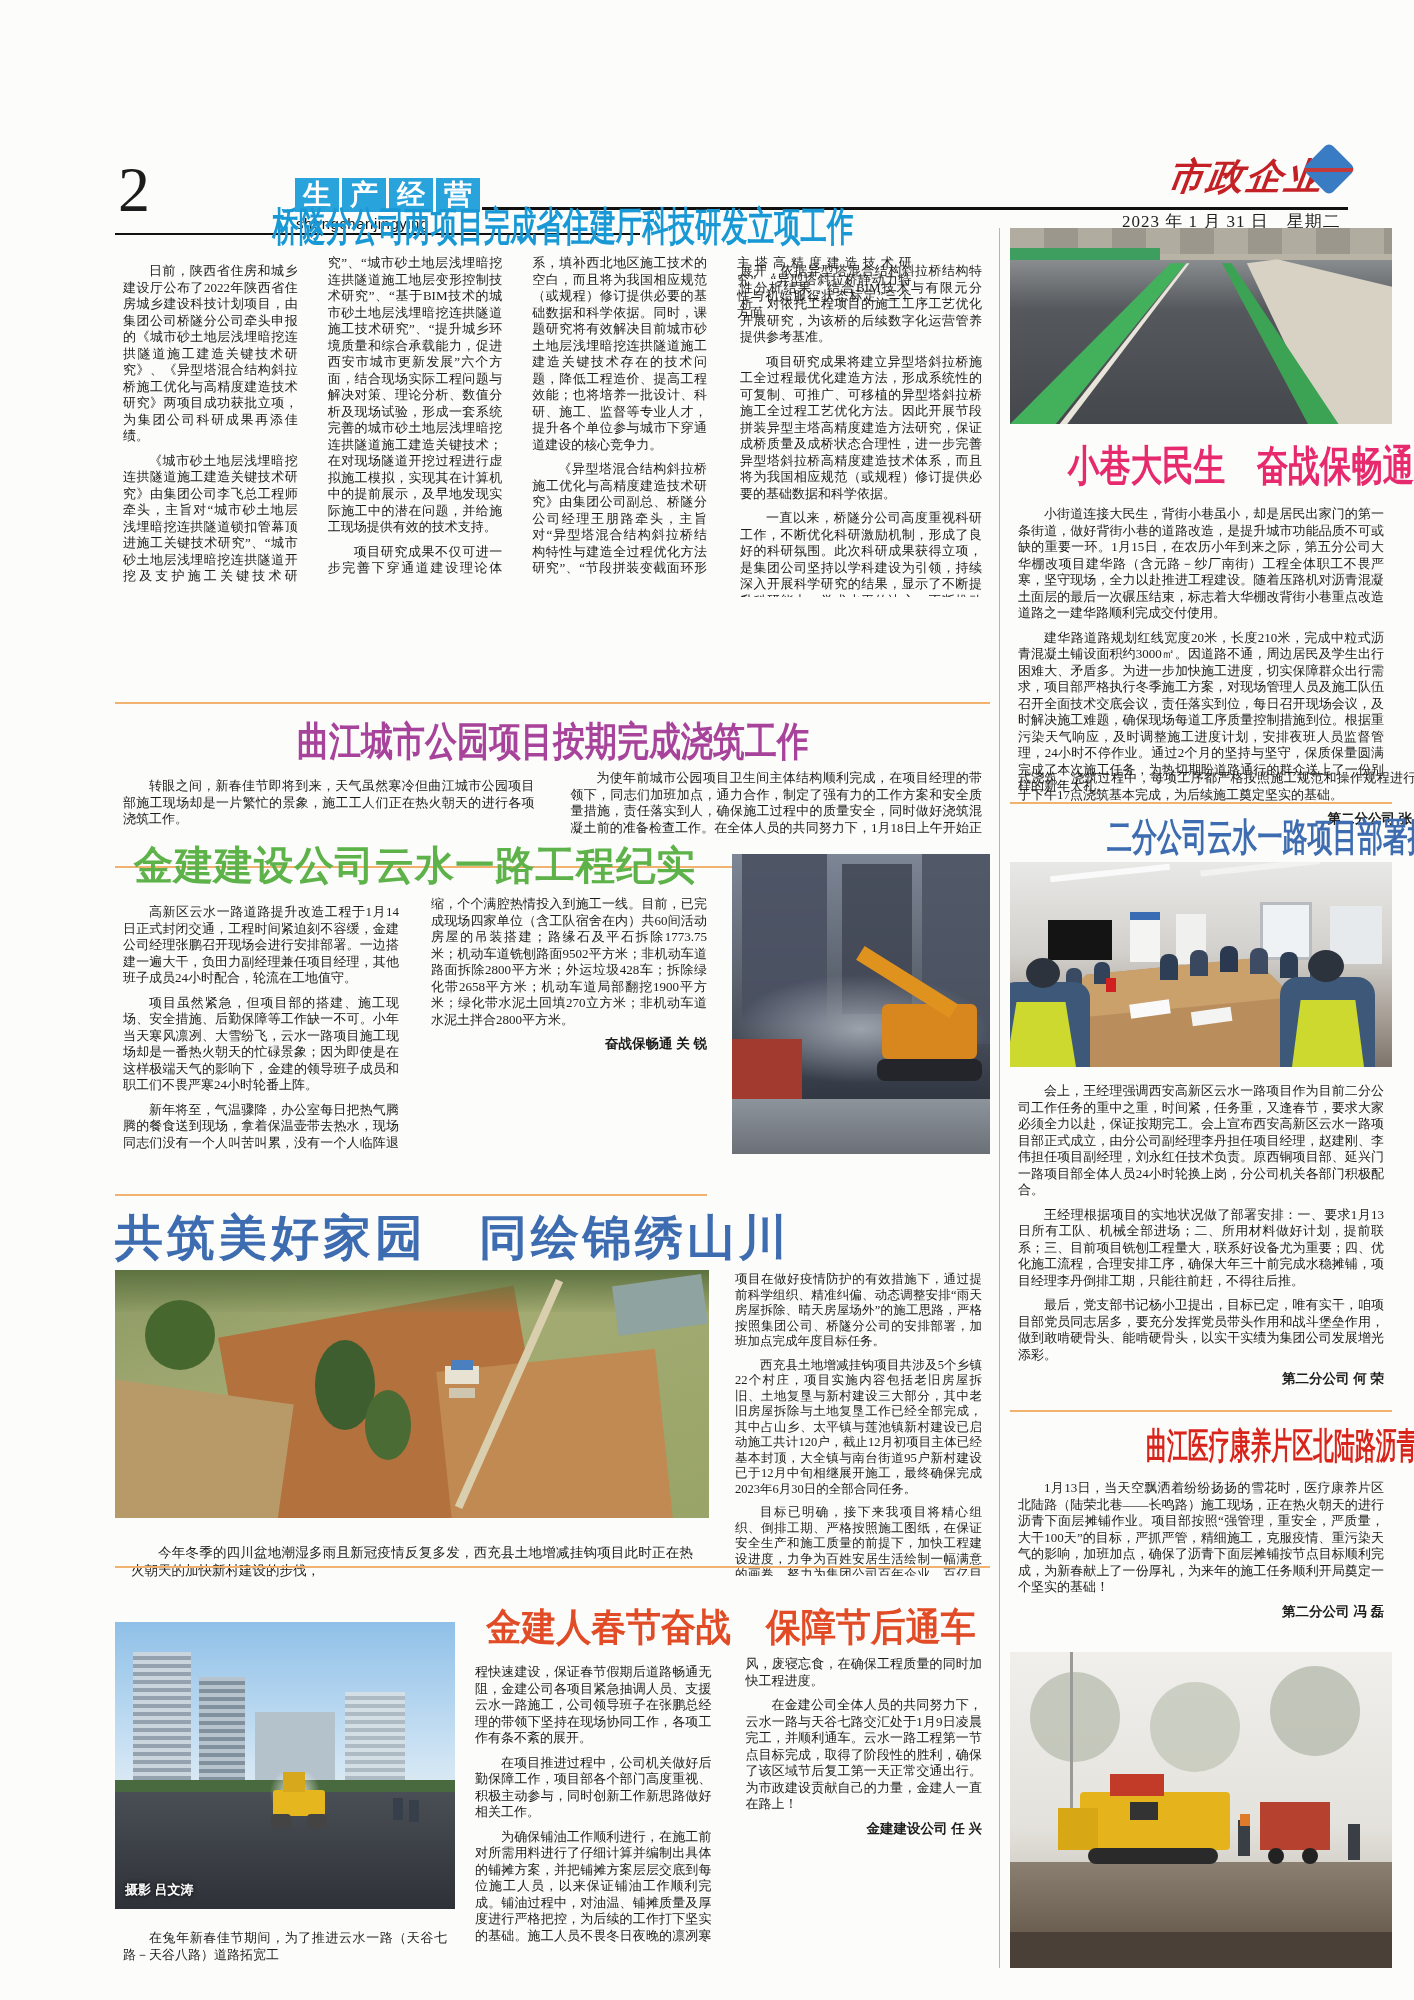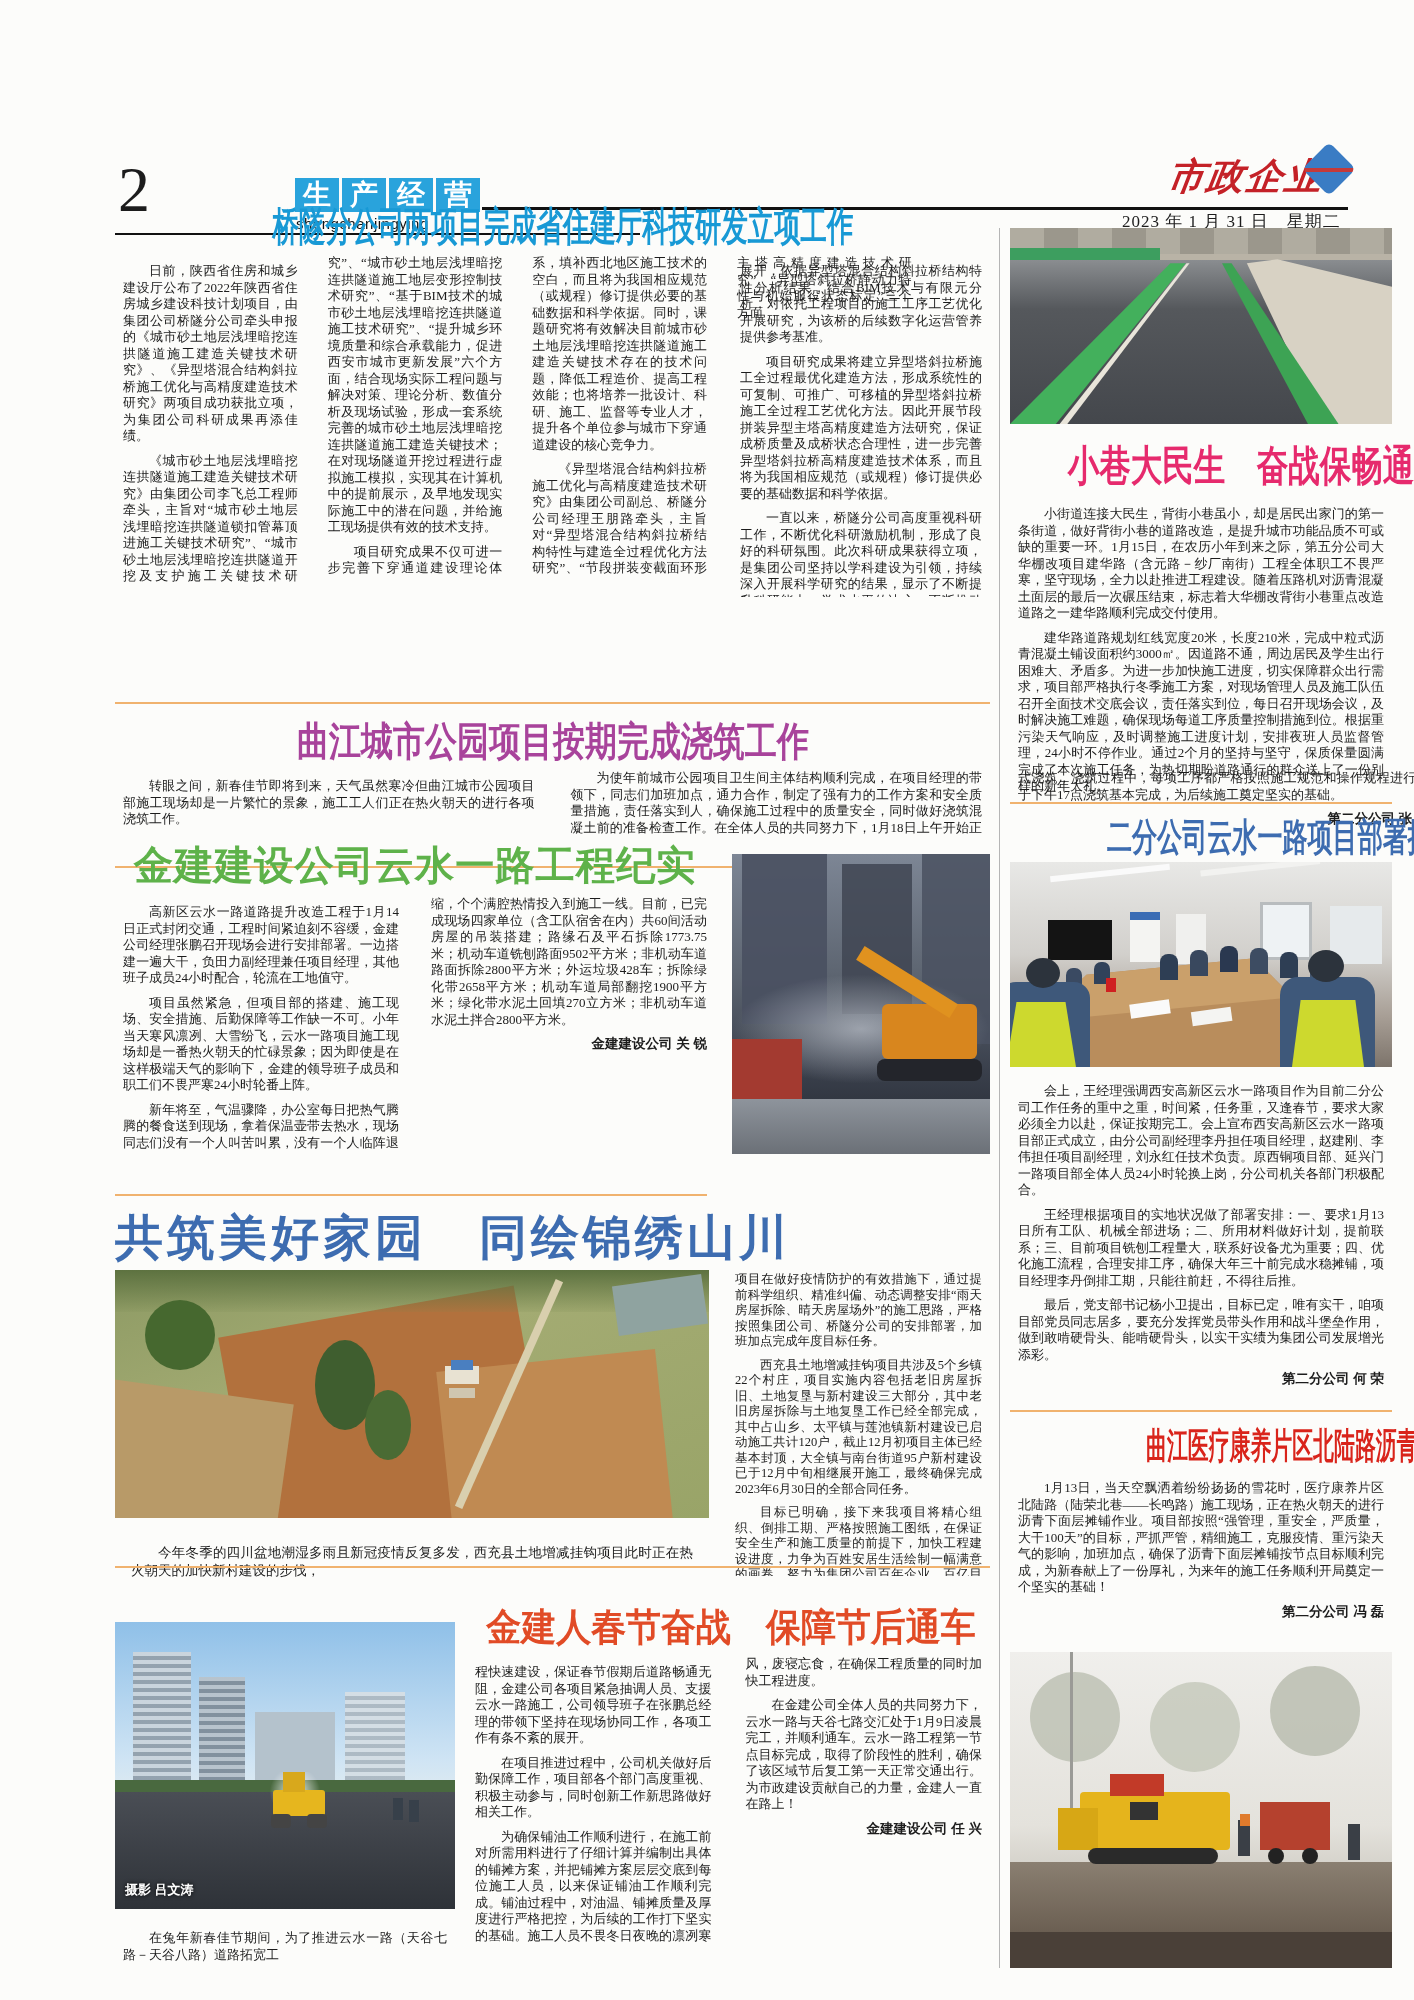--- a/index.html
+++ b/index.html
@@ -92,21 +92,21 @@
   <div class="abs odiv" style="left:115px;top:866px;width:875px;"></div>
 
   <section class="abs" style="left:115px;top:832px;width:875px;height:330px;">
     <div class="hl" style="position: absolute; left: 0px; top: 6px; width: 600px; font-size: 40px; color: rgb(94, 178, 74);">
       <span style="transform:scaleX(.98);letter-spacing:1px;">金建建设公司云水一路工程纪实</span>
     </div>
     <div class="bodytext cols2" style="position:absolute;left:0;top:64px;width:600px;height:262px;column-gap:16px;">
       <p>高新区云水一路道路提升改造工程于1月14日正式封闭交通，工程时间紧迫刻不容缓，金建公司经理张鹏召开现场会进行安排部署。一边搭建一遍大干，负田力副经理兼任项目经理，其他班子成员24小时配合，轮流在工地值守。</p>
       <p>项目虽然紧急，但项目部的搭建、施工现场、安全措施、后勤保障等工作缺一不可。小年当天寒风凛冽、大雪纷飞，云水一路项目施工现场却是一番热火朝天的忙碌景象；因为即使是在这样极端天气的影响下，金建的领导班子成员和职工们不畏严寒24小时轮番上阵。</p>
       <p>新年将至，气温骤降，办公室每日把热气腾腾的餐食送到现场，拿着保温壶带去热水，现场同志们没有一个人叫苦叫累，没有一个人临阵退缩，个个满腔热情投入到施工一线。目前，已完成现场四家单位（含工队宿舍在内）共60间活动房屋的吊装搭建；路缘石及平石拆除1773.75米；机动车道铣刨路面9502平方米；非机动车道路面拆除2800平方米；外运垃圾428车；拆除绿化带2658平方米；机动车道局部翻挖1900平方米；绿化带水泥土回填270立方米；非机动车道水泥土拌合2800平方米。</p>
-      <p class="byline">金建建设公司 关 锐</p>
+      <p class="byline">奋战保畅通 关 锐</p>
     </div>
 
     <div class="photo" style="position:absolute;left:617px;top:22px;width:258px;height:300px;background:linear-gradient(180deg,#7d8695 0%,#5d6571 40%,#3a404c 72%,#23272f 100%);">
       <div style="left:10px;top:0;width:85px;height:170px;background:#495061;opacity:.9;"></div>
       <div style="left:110px;top:10px;width:70px;height:150px;background:#3f4552;opacity:.85;"></div>
       <div style="left:190px;top:0;width:68px;height:190px;background:#4a5160;opacity:.85;"></div>
       <div style="left:0;top:120px;width:258px;height:110px;background:radial-gradient(ellipse at 50% 50%,rgba(225,230,238,.55),rgba(225,230,238,0) 70%);"></div>
       <div style="left:150px;top:150px;width:95px;height:55px;background:#d8861e;border-radius:6px;"></div>
       <div style="left:120px;top:120px;width:110px;height:16px;background:#e0921f;transform:rotate(32deg);"></div>
       <div style="left:145px;top:205px;width:105px;height:22px;background:#23252b;border-radius:8px;"></div>

